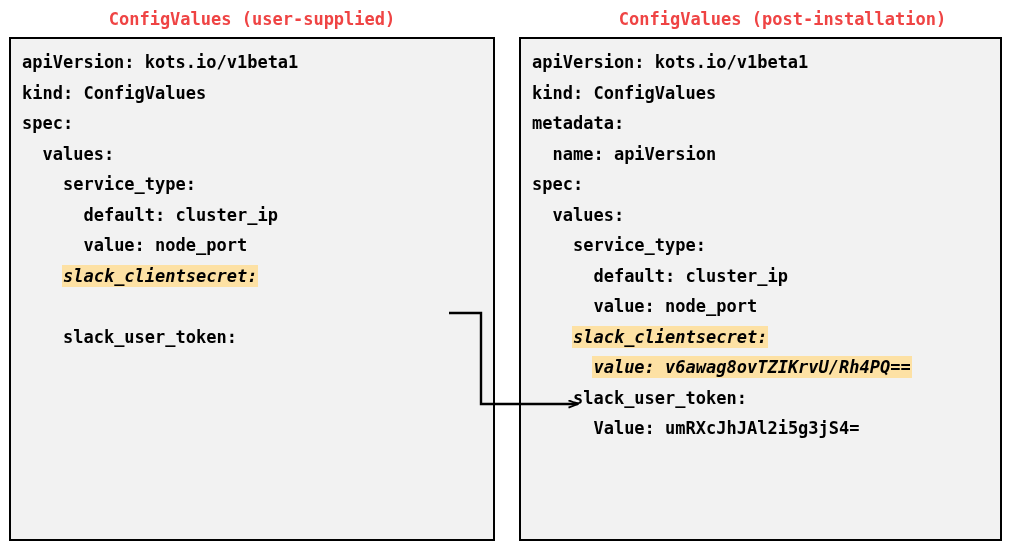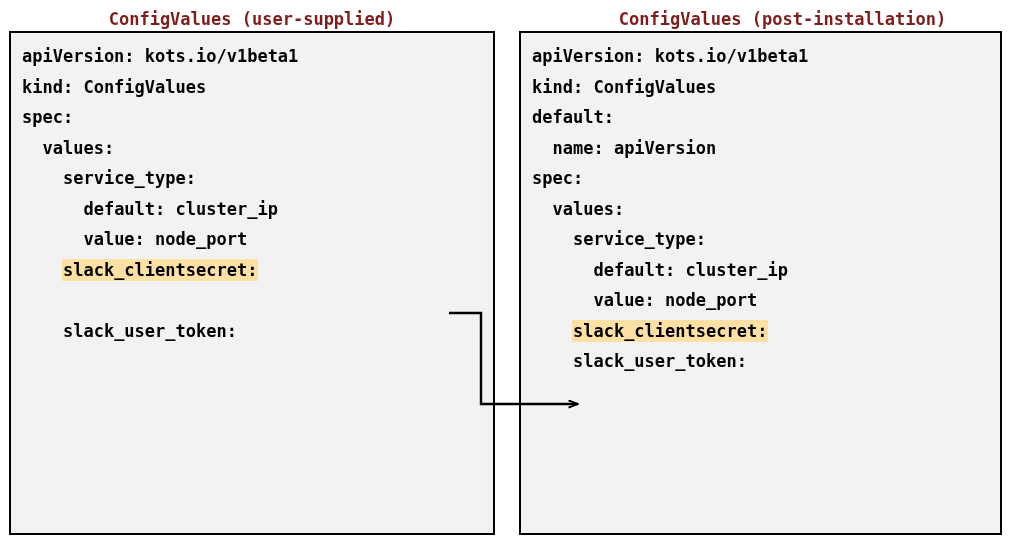--- a/index.html
+++ b/index.html
@@ -26,30 +26,30 @@
   .panel-title {
     position: absolute;
     top: 6px;
     height: 26px;
     line-height: 26px;
     text-align: center;
     font-family: "DejaVu Sans Mono", "Liberation Mono", monospace;
     font-weight: bold;
     font-size: 17px;
     letter-spacing: 0px;
-    color: #7f1d1d;
+    color: #ef4444;
     white-space: nowrap;
   }
   #title-left  { left: 9px;   width: 486px; }
   #title-right { left: 541px; width: 483px; }
 
   
   .panel-box {
     position: absolute;
-    top: 31px;
+    top: 37px;
     height: 504px;
     box-sizing: border-box;
     background: #f2f2f2;
     border: 2px solid #000000;
     overflow: hidden;
   }
   #box-left  { left: 9px;   width: 486px; }
   #box-right { left: 519px; width: 483px; }
 
   
@@ -71,20 +71,21 @@
     white-space: pre;
     padding-left: 11px;
   }
   .code-line .seg {
     display: inline;
     white-space: pre;
   }
   .code-line .hl {
     background: #fde1a4;
     box-shadow: 0 0 0 1px #fde1a4;
+    font-style: italic;
   }
 
   
   #connector {
     position: absolute;
     left: 0; top: 0;
     width: 1019px;
     height: 559px;
     pointer-events: none;
   }
@@ -111,29 +112,31 @@
         <div class="code-line"><span class="seg">      </span></div>
         <div class="code-line"><span class="seg">    </span><span class="seg">slack_user_token:</span></div>
         <div class="code-line"><span class="seg">      </span></div>
       </div>
   </div>
 
   <div class="panel-box" id="box-right">
     <div class="code-area" id="code-right">
         <div class="code-line"><span class="seg"></span><span class="seg">apiVersion: kots.io/v1beta1</span></div>
         <div class="code-line"><span class="seg"></span><span class="seg">kind: ConfigValues</span></div>
-        <div class="code-line"><span class="seg"></span><span class="seg">default:</span></div>
+        <div class="code-line"><span class="seg"></span><span class="seg">metadata:</span></div>
         <div class="code-line"><span class="seg">  </span><span class="seg">name: apiVersion</span></div>
         <div class="code-line"><span class="seg"></span><span class="seg">spec:</span></div>
         <div class="code-line"><span class="seg">  </span><span class="seg">values:</span></div>
         <div class="code-line"><span class="seg">    </span><span class="seg">service_type:</span></div>
         <div class="code-line"><span class="seg">      </span><span class="seg">default: cluster_ip</span></div>
         <div class="code-line"><span class="seg">      </span><span class="seg">value: node_port</span></div>
         <div class="code-line"><span class="seg">    </span><span class="seg hl">slack_clientsecret:</span></div>
+        <div class="code-line"><span class="seg">      </span><span class="seg hl">value: v6awag8ovTZIKrvU/Rh4PQ==</span></div>
         <div class="code-line"><span class="seg">    </span><span class="seg">slack_user_token:</span></div>
+        <div class="code-line"><span class="seg">      </span><span class="seg">Value: umRXcJhJAl2i5g3jS4=</span></div>
       </div>
   </div>
 
   <svg id="connector" viewBox="0 0 1019 559">
     <defs>
       <marker id="arrowhead" markerWidth="11" markerHeight="9" refX="10" refY="4.5" orient="auto" markerUnits="userSpaceOnUse">
         <path d="M 0.5 0.8 L 10 4.5 L 0.5 8.2" fill="none" stroke="#000000" stroke-width="1.8" stroke-linejoin="miter" stroke-linecap="butt"></path>
       </marker>
     </defs>
     <path d="M 449 313 L 481 313 L 481 404 L 578 404" fill="none" stroke="#000000" stroke-width="2.4" stroke-linejoin="miter" stroke-linecap="butt" marker-end="url(#arrowhead)"></path>

